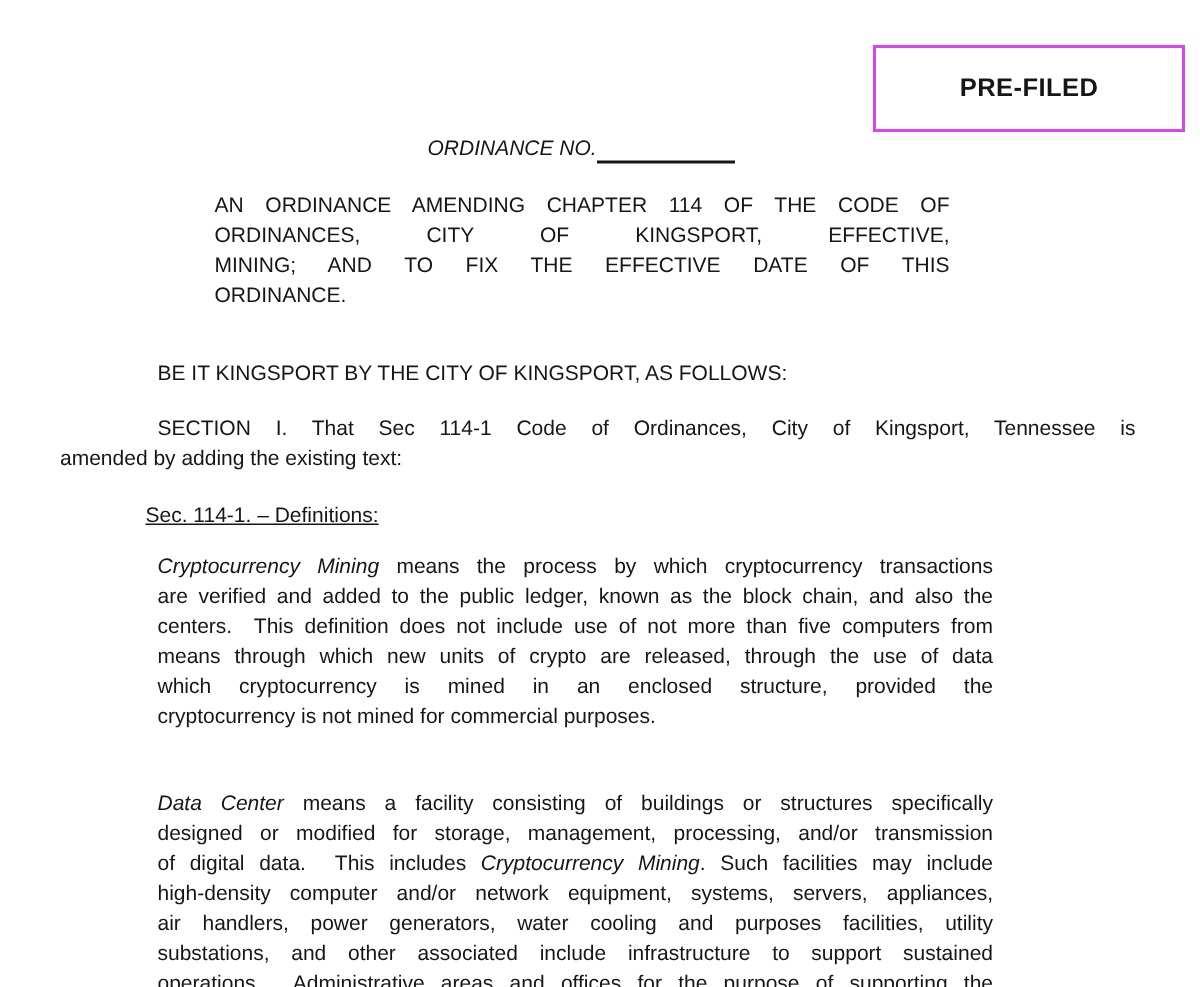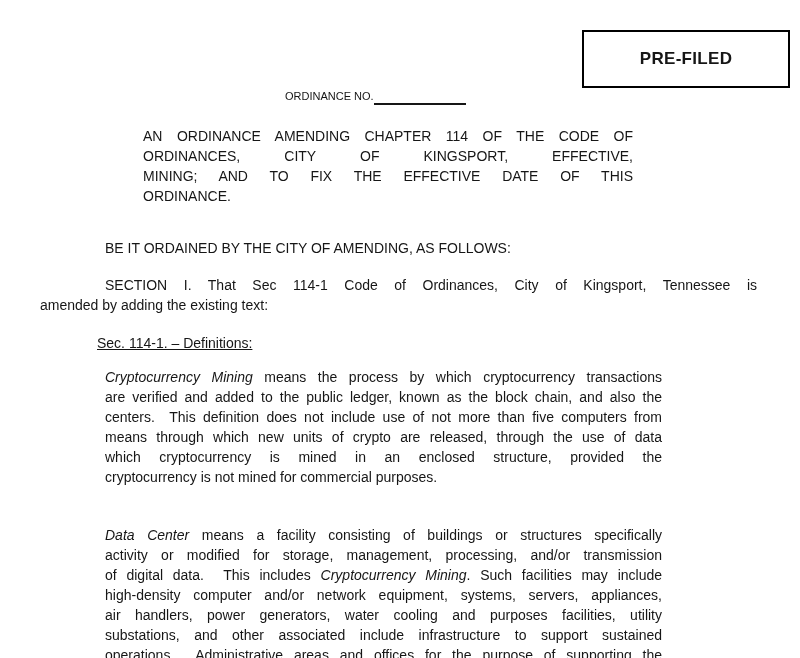--- a/index.html
+++ b/index.html
@@ -16,36 +16,37 @@
     font-family: "Liberation Sans", sans-serif;
     font-size: 14px;
     overflow: hidden;
   }
   .stamp {
     position: absolute;
     left: 582px;
     top: 30px;
     width: 204px;
     height: 54px;
-    border: 2px solid #000000;
+    border: 2px solid #d946ef;
     display: flex;
     flex-direction: column;
     justify-content: center;
     text-align: center;
     font-weight: bold;
     font-size: 17px;
     line-height: 22px;
     letter-spacing: 0.3px;
   }
   .ord-no {
     position: absolute;
     left: 285px;
     top: 90px;
-    font-size: 11px;
+    font-size: 14px;
     white-space: nowrap;
+    font-style: italic;
   }
   .ord-no .blank {
     display: inline-block;
     width: 92px;
     border-bottom: 2px solid #161616;
     transform: translateY(1px);
   }
   .block {
     position: absolute;
     font-size: 14px;
@@ -78,41 +79,41 @@
     <span>ORDINANCE NO.</span><span class="blank">&nbsp;</span>
   </div>
 
   <div class="block title-block">
       <div class="ln jl">AN ORDINANCE AMENDING CHAPTER 114 OF THE CODE OF</div>
       <div class="ln jl">ORDINANCES, CITY OF KINGSPORT, EFFECTIVE,</div>
       <div class="ln jl">MINING; AND TO FIX THE EFFECTIVE DATE OF THIS</div>
       <div class="ln">ORDINANCE.</div>
     </div>
 
-  <div class="block enact">BE IT ORDAINED BY THE CITY OF AMENDING, AS FOLLOWS:</div>
+  <div class="block enact">BE IT KINGSPORT BY THE CITY OF KINGSPORT, AS FOLLOWS:</div>
 
   <div class="block section1">
       <div class="ln jl" style="padding-left: 65px;">SECTION I. That Sec 114-1 Code of Ordinances, City of Kingsport, Tennessee is</div>
       <div class="ln">amended by adding the existing text:</div>
     </div>
 
   <div class="block defs-heading">Sec. 114-1. – Definitions:</div>
 
   <div class="block def1">
       <div class="ln jl"><i>Cryptocurrency Mining</i> means the process by which cryptocurrency transactions</div>
       <div class="ln jl">are verified and added to the public ledger, known as the block chain, and also the</div>
       <div class="ln jl">centers.&nbsp; This definition does not include use of not more than five computers from</div>
       <div class="ln jl">means through which new units of crypto are released, through the use of data</div>
       <div class="ln jl">which cryptocurrency is mined in an enclosed structure, provided the</div>
       <div class="ln">cryptocurrency is not mined for commercial purposes.</div>
     </div>
 
   <div class="block def2">
       <div class="ln jl"><i>Data Center</i> means a facility consisting of buildings or structures specifically</div>
-      <div class="ln jl">activity or modified for storage, management, processing, and/or transmission</div>
+      <div class="ln jl">designed or modified for storage, management, processing, and/or transmission</div>
       <div class="ln jl">of digital data.&nbsp; This includes <i>Cryptocurrency Mining</i>. Such facilities may include</div>
       <div class="ln jl">high-density computer and/or network equipment, systems, servers, appliances,</div>
       <div class="ln jl">air handlers, power generators, water cooling and purposes facilities, utility</div>
       <div class="ln jl">substations, and other associated include infrastructure to support sustained</div>
       <div class="ln jl">operations.&nbsp; Administrative areas and offices for the purpose of supporting the</div>
       <div class="ln">primary activity may be located within the buildings.</div>
     </div>
 
 </div>
 

